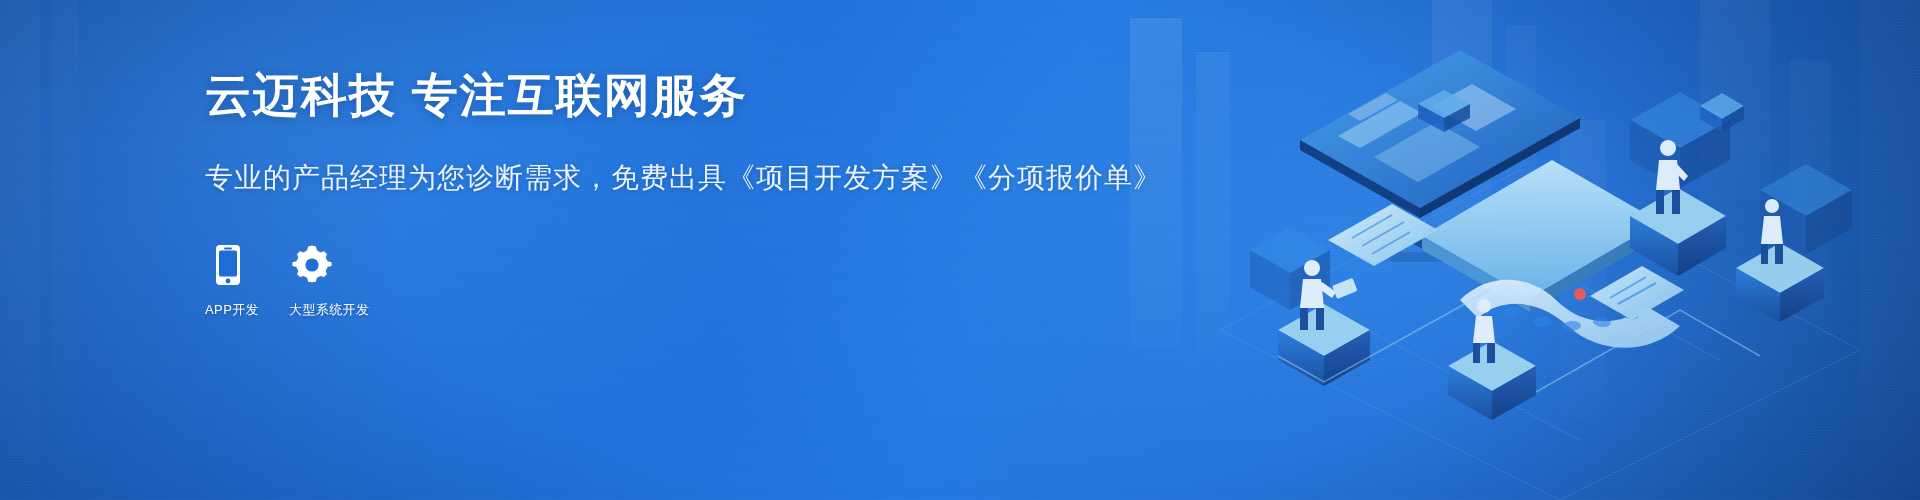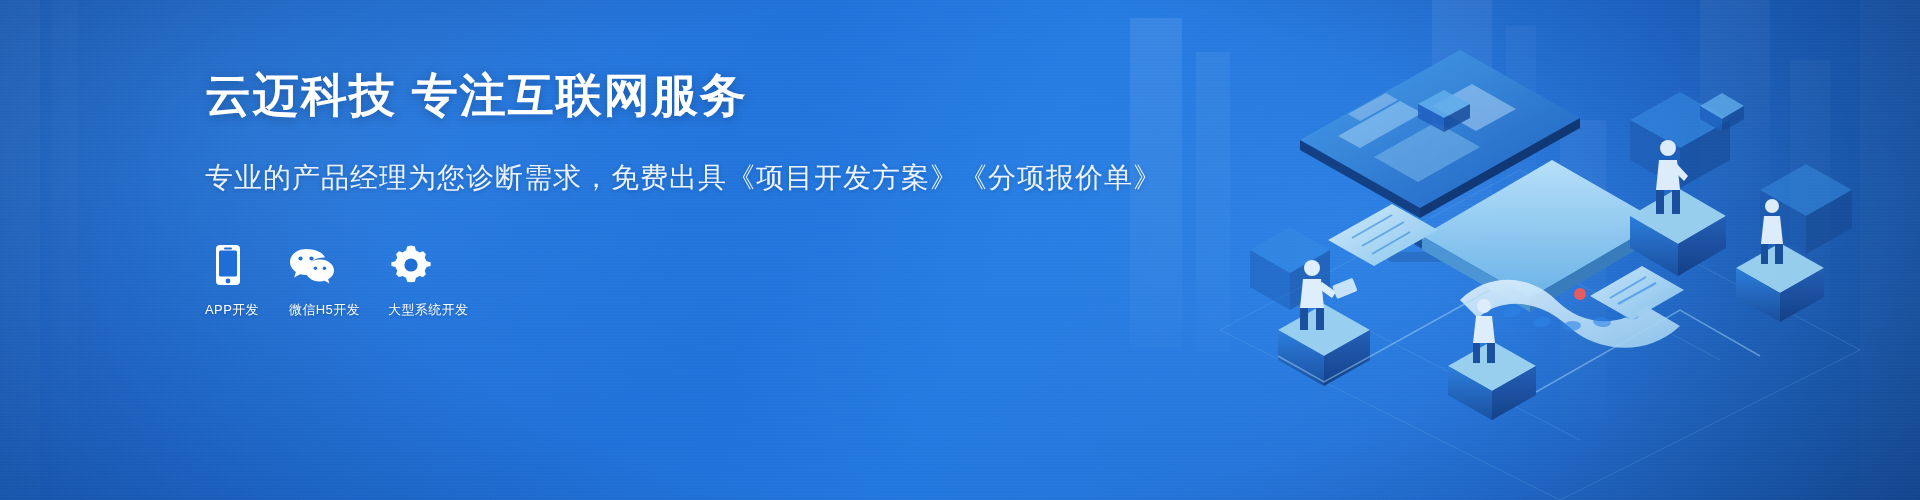--- a/index.html
+++ b/index.html
@@ -281,33 +281,20 @@
             <rect x="5" y="1" width="24" height="40" rx="4" fill="#ffffff"></rect>
             <rect x="8" y="6.5" width="18" height="26" rx="1.5" fill="#1f6ed6"></rect>
             <rect x="13" y="3.4" width="8" height="2" rx="1" fill="#1f6ed6"></rect>
             <circle cx="17" cy="37" r="2.4" fill="#1f6ed6"></circle>
           </svg>
         </span>
         <span class="svc-label">APP开发</span>
       </div>
 
 
-      <div class="service">
-        <span class="svc-icon">
-          <svg width="46" height="40" viewBox="0 0 46 40" xmlns="http://www.w3.org/2000/svg">
-            <path d="M17 4 C8.2 4 1 9.8 1 17 c0 4.0 2.3 7.6 5.9 10 L5.2 32.6 L11 29.3 c1.9 0.5 3.9 0.8 6 0.8 c0.6 0 1.2 0 1.8 -0.1 C18.3 28.6 18 27.2 18 25.8 C18 18.5 25.4 12.6 34.5 12.6 c0.5 0 1.0 0 1.5 0.1 C34.2 7.5 26.4 4 17 4 Z" fill="#ffffff"></path>
-            <circle cx="11.5" cy="13.5" r="2.1" fill="#1f6ed6"></circle>
-            <circle cx="22.5" cy="13.5" r="2.1" fill="#1f6ed6"></circle>
-            <path d="M45 25.4 C45 19.3 38.6 14.4 30.8 14.4 C23 14.4 16.6 19.3 16.6 25.4 c0 6.1 6.4 11.0 14.2 11.0 c1.7 0 3.3 -0.2 4.8 -0.6 l4.8 2.6 l-1.3 -4.2 C42.9 32.2 45 29.0 45 25.4 Z" fill="#ffffff"></path>
-            <circle cx="26.4" cy="23.2" r="1.7" fill="#1f6ed6"></circle>
-            <circle cx="35.4" cy="23.2" r="1.7" fill="#1f6ed6"></circle>
-          </svg>
-        </span>
-        <span class="svc-label">微信H5开发</span>
-      </div>
 
 
       <div class="service">
         <span class="svc-icon">
           <svg width="42" height="42" viewBox="0 0 42 42" xmlns="http://www.w3.org/2000/svg">
             <path d="M21 1.5 l3.9 1.0 l1.0 4.0 a14.7 14.7 0 0 1 3.3 1.9 l3.9 -1.2 l2.8 2.8 l-1.2 3.9 a14.7 14.7 0 0 1 1.9 3.3 l4.0 1.0 l0 3.9 l-4.0 1.0 a14.7 14.7 0 0 1 -1.9 3.3 l1.2 3.9 l-2.8 2.8 l-3.9 -1.2 a14.7 14.7 0 0 1 -3.3 1.9 l-1.0 4.0 l-3.9 0.4 l-3.9 -0.4 l-1.0 -4.0 a14.7 14.7 0 0 1 -3.3 -1.9 l-3.9 1.2 l-2.8 -2.8 l1.2 -3.9 a14.7 14.7 0 0 1 -1.9 -3.3 l-4.0 -1.0 l0 -3.9 l4.0 -1.0 a14.7 14.7 0 0 1 1.9 -3.3 l-1.2 -3.9 l2.8 -2.8 l3.9 1.2 a14.7 14.7 0 0 1 3.3 -1.9 l1.0 -4.0 Z" fill="#ffffff"></path>
             <circle cx="21" cy="21" r="6.6" fill="#1f6ed6"></circle>
           </svg>
         </span>
         <span class="svc-label">大型系统开发</span>

